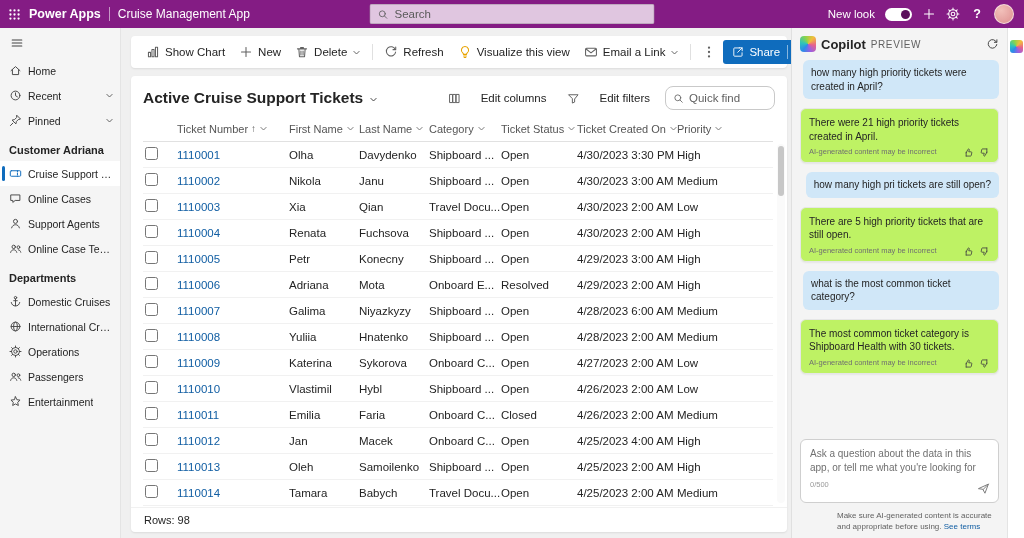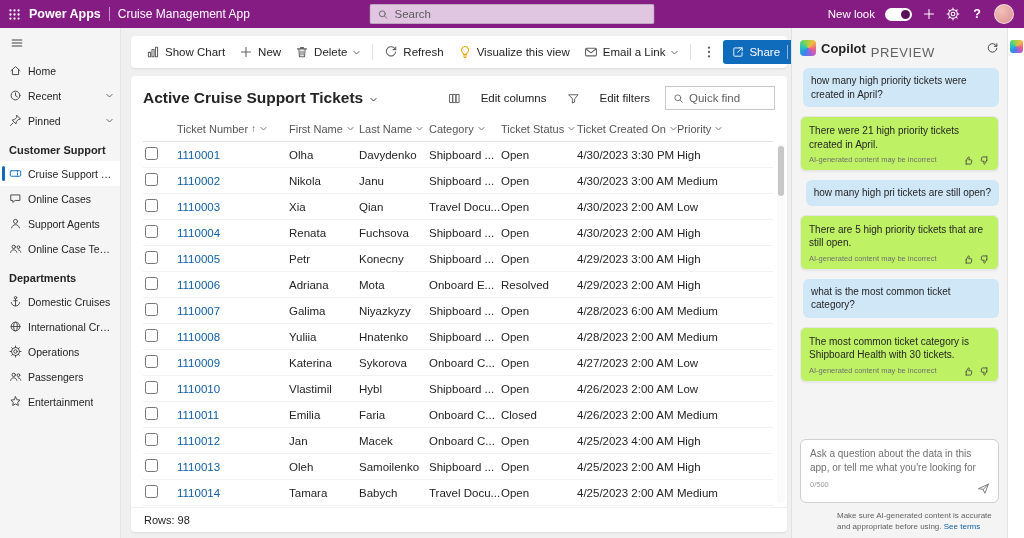--- a/index.html
+++ b/index.html
@@ -60,21 +60,21 @@
   .share-div{ width:1px; height:14px; background:rgba(255,255,255,.5); margin:0 2px; }
 
   .grid-card{ flex:1; min-height:0; background:#fff; border-radius:4px; box-shadow:0 1px 2px rgba(0,0,0,.09); margin-top:8px; display:flex; flex-direction:column; position:relative; }
   .view-header{ display:flex; align-items:center; padding:10px 12px 6px; flex:none; }
   .view-title{ display:flex; align-items:center; gap:6px; font-size:15.5px; font-weight:bold; cursor:pointer; }
   .view-title .chev{ display:flex; color:#424242; margin-top:2px; }
   .view-actions{ margin-left:auto; display:flex; align-items:center; gap:10px; }
   .va{ display:flex; align-items:center; gap:20px; font-size:11.5px; color:#242424; padding:3px 5px; border-radius:3px; cursor:pointer; }
   .va .ic{ display:flex; color:#616161; }
   .va .ic svg{ width:13px; height:13px; }
-  .quickfind{ display:flex; align-items:center; gap:5px; width:110px; height:24px; border:1px solid #c9c9c9; border-radius:0; padding:0 7px; cursor:text; background:#fff; }
+  .quickfind{ display:flex; align-items:center; gap:5px; width:110px; height:24px; border:1px solid #c9c9c9; border-radius:8px; padding:0 7px; cursor:text; background:#fff; }
   .quickfind .ic{ display:flex; color:#616161; }
   .quickfind .ic svg{ width:11px; height:11px; }
   .qf-ph{ font-size:11.5px; color:#616161; }
 
   .table-wrap{ flex:1; min-height:0; overflow:hidden; position:relative; padding:0 14px 0 12px; }
   .trow{ display:grid; grid-template-columns:34px 112px 70px 70px 72px 76px 100px 1fr; align-items:center; height:26px; border-bottom:1px solid #f1f1f1; font-size:11.5px; }
   .trow.thead{ height:26px; border-bottom:1px solid #e1e1e1; color:#555; font-size:11px; }
   .th-cell{ display:flex; align-items:center; gap:3px; cursor:pointer; white-space:nowrap; overflow:hidden; padding-right:8px; }
   .th-cell .chev{ display:flex; color:#777; flex:none; }
   .sort-arrow{ font-size:10px; color:#555; }
@@ -84,21 +84,21 @@
   .link{ color:var(--link); text-decoration:none; cursor:pointer; }
   .vscroll{ position:absolute; right:2px; top:28px; bottom:4px; width:8px; background:#fafafa; border-radius:4px; cursor:pointer; }
   .vthumb{ width:6px; height:50px; margin:2px auto 0; background:#c7c7c7; border-radius:3px; }
   .grid-footer{ flex:none; height:25px; display:flex; align-items:center; padding:0 13px; font-size:11px; color:#242424; border-top:1px solid #f1f1f1; }
 
   
   .copilot{ width:216px; flex:none; background:#f4f4f4; border-left:1px solid #e0e0e0; display:flex; flex-direction:column; padding:8px 8px 6px; }
   .cp-head{ display:flex; align-items:center; gap:5px; flex:none; margin-bottom:8px; }
   .cp-logo{ width:16px; height:16px; border-radius:4px; background:conic-gradient(from 220deg,#2a8de9,#30c5b7,#8bd44a,#f2bd3a,#e8618c,#9b5fe0,#2a8de9); }
   .cp-title{ font-size:13px; font-weight:bold; }
-  .cp-preview{ font-size:13px; letter-spacing:.6px; color:#616161; margin-top:9px; }
+  .cp-preview{ font-size:10px; letter-spacing:.6px; color:#616161; margin-top:0; }
   .cp-refresh{ margin-left:auto; color:#424242; display:flex; cursor:pointer; }
   .cp-refresh svg{ width:13px; height:13px; }
   .cp-msgs{ flex:1; min-height:0; overflow:hidden; display:flex; flex-direction:column; gap:9px; }
   .msg-user{ align-self:flex-end; max-width:196px; background:var(--bubble); border-radius:6px; padding:6px 8px; font-size:10px; line-height:1.35; }
   .msg-bot{ align-self:stretch; background:#bef264; border:1px solid #e6e6e6; border-radius:6px; box-shadow:0 1px 2px rgba(0,0,0,.06); padding:7px 8px 4px; font-size:10px; line-height:1.35; }
   .bot-foot{ display:flex; align-items:center; margin-top:4px; }
   .bot-disc{ flex:1; font-size:7.5px; color:#707070; }
   .th-ic{ display:flex; color:#424242; margin-left:5px; cursor:pointer; }
   .th-ic svg{ width:11px; height:11px; }
   .cp-input{ flex:none; margin-top:9px; background:#fff; border:1px solid #cfcfcf; border-radius:6px; min-height:64px; padding:7px 9px; position:relative; cursor:text; }
@@ -209,21 +209,21 @@
                 <line x1="4.7" y1="11.3" x2="1.8" y2="14.2"></line>
               </svg>
             </span>
   <span class="nav-label">Pinned</span>
   <span class="chev">
               <svg viewBox="0 0 12 12" width="9" height="9" fill="none" stroke="currentColor" stroke-width="1.3" stroke-linecap="round" stroke-linejoin="round" aria-hidden="true">
                 <path d="M2.5 4.5 6 8l3.5-3.5"></path>
               </svg>
             </span>
           </div>
-          <div class="nav-group-header">Customer Support</div>
+          <div class="nav-group-header">Customer Adriana</div>
           <div class="nav-item selected">
   <span class="nic">
               <svg viewBox="0 0 16 16" width="14" height="14" fill="none" stroke="currentColor" stroke-width="1.2" stroke-linecap="round" stroke-linejoin="round" aria-hidden="true">
                 <rect x="1.6" y="4.6" width="12.8" height="6.8" rx="1.2"></rect>
                 <line x1="10.4" y1="4.6" x2="10.4" y2="11.4" stroke-dasharray="1.6 1.6"></line>
               </svg>
             </span>
   <span class="nav-label">Cruise Support Tickets</span>
   </div>
           <div class="nav-item">

